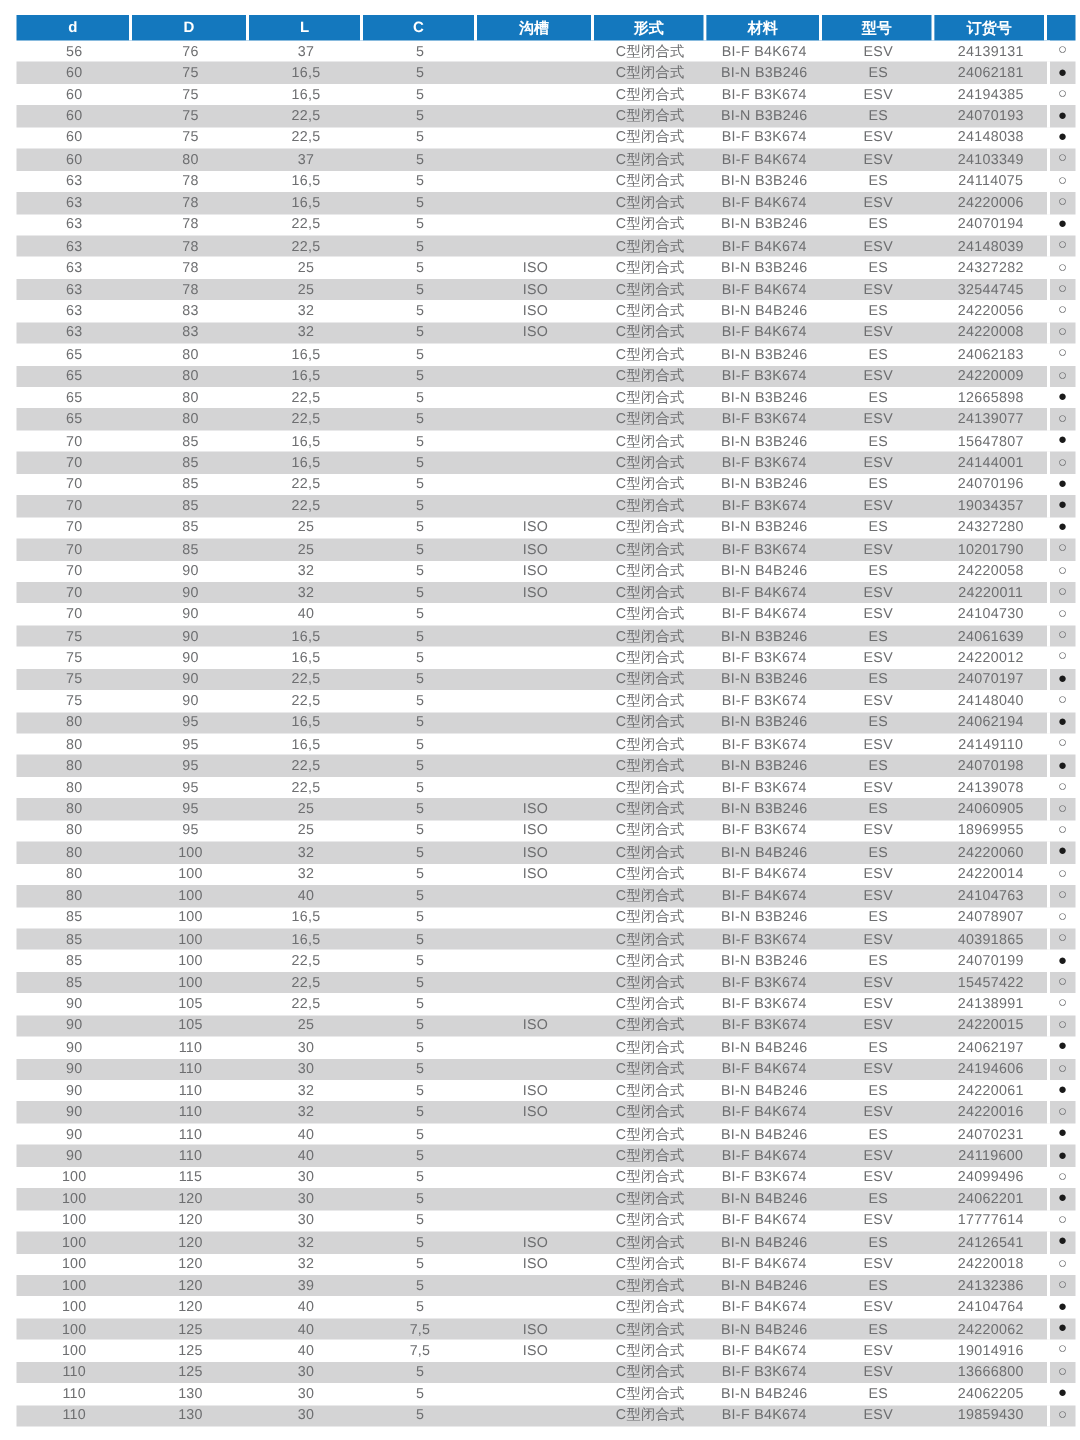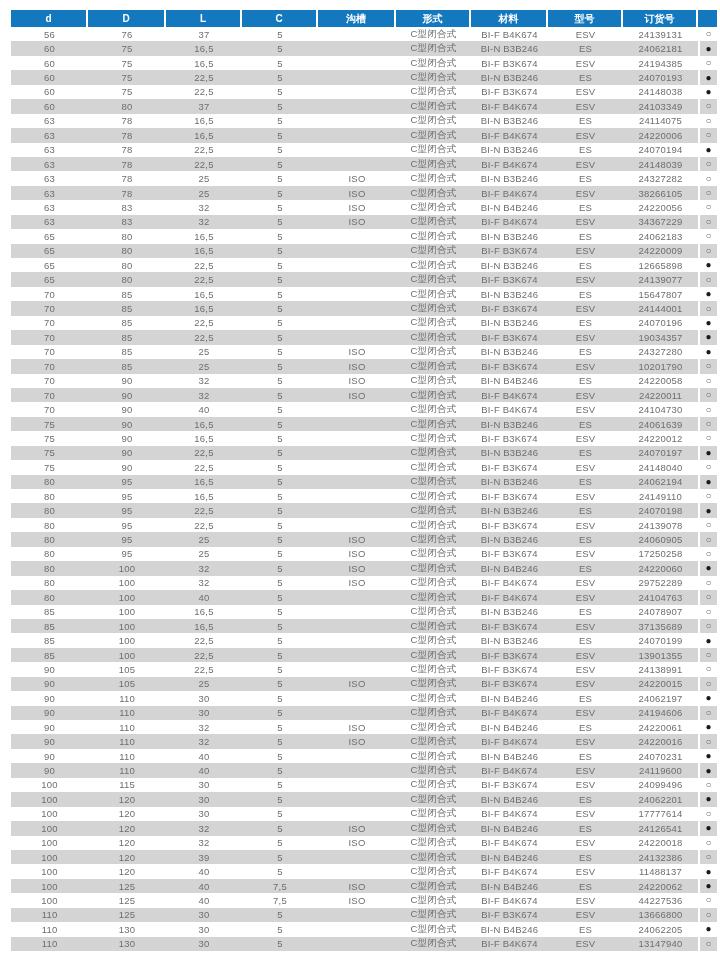--- a/index.html
+++ b/index.html
@@ -245,21 +245,21 @@
       </div>
       <div class="trow even">
         <div class="cell">63</div>
         <div class="cell">78</div>
         <div class="cell">25</div>
         <div class="cell">5</div>
         <div class="cell">ISO</div>
         <div class="cell">C型闭合式</div>
         <div class="cell">BI-F B4K674</div>
         <div class="cell">ESV</div>
-        <div class="cell">38266105</div>
+        <div class="cell">32544745</div>
         <div class="cell sym-cell">
           <span class="dot open">○</span>
         </div>
       </div>
       <div class="trow">
         <div class="cell">63</div>
         <div class="cell">83</div>
         <div class="cell">32</div>
         <div class="cell">5</div>
         <div class="cell">ISO</div>
@@ -273,21 +273,21 @@
       </div>
       <div class="trow even">
         <div class="cell">63</div>
         <div class="cell">83</div>
         <div class="cell">32</div>
         <div class="cell">5</div>
         <div class="cell">ISO</div>
         <div class="cell">C型闭合式</div>
         <div class="cell">BI-F B4K674</div>
         <div class="cell">ESV</div>
-        <div class="cell">34367229</div>
+        <div class="cell">24220008</div>
         <div class="cell sym-cell">
           <span class="dot open">○</span>
         </div>
       </div>
       <div class="trow">
         <div class="cell">65</div>
         <div class="cell">80</div>
         <div class="cell">16,5</div>
         <div class="cell">5</div>
         <div class="cell"></div>
@@ -595,21 +595,21 @@
       </div>
       <div class="trow">
         <div class="cell">80</div>
         <div class="cell">95</div>
         <div class="cell">25</div>
         <div class="cell">5</div>
         <div class="cell">ISO</div>
         <div class="cell">C型闭合式</div>
         <div class="cell">BI-F B3K674</div>
         <div class="cell">ESV</div>
-        <div class="cell">17250258</div>
+        <div class="cell">18969955</div>
         <div class="cell sym-cell">
           <span class="dot open">○</span>
         </div>
       </div>
       <div class="trow even">
         <div class="cell">80</div>
         <div class="cell">100</div>
         <div class="cell">32</div>
         <div class="cell">5</div>
         <div class="cell">ISO</div>
@@ -623,21 +623,21 @@
       </div>
       <div class="trow">
         <div class="cell">80</div>
         <div class="cell">100</div>
         <div class="cell">32</div>
         <div class="cell">5</div>
         <div class="cell">ISO</div>
         <div class="cell">C型闭合式</div>
         <div class="cell">BI-F B4K674</div>
         <div class="cell">ESV</div>
-        <div class="cell">29752289</div>
+        <div class="cell">24220014</div>
         <div class="cell sym-cell">
           <span class="dot open">○</span>
         </div>
       </div>
       <div class="trow even">
         <div class="cell">80</div>
         <div class="cell">100</div>
         <div class="cell">40</div>
         <div class="cell">5</div>
         <div class="cell"></div>
@@ -665,21 +665,21 @@
       </div>
       <div class="trow even">
         <div class="cell">85</div>
         <div class="cell">100</div>
         <div class="cell">16,5</div>
         <div class="cell">5</div>
         <div class="cell"></div>
         <div class="cell">C型闭合式</div>
         <div class="cell">BI-F B3K674</div>
         <div class="cell">ESV</div>
-        <div class="cell">37135689</div>
+        <div class="cell">40391865</div>
         <div class="cell sym-cell">
           <span class="dot open">○</span>
         </div>
       </div>
       <div class="trow">
         <div class="cell">85</div>
         <div class="cell">100</div>
         <div class="cell">22,5</div>
         <div class="cell">5</div>
         <div class="cell"></div>
@@ -693,21 +693,21 @@
       </div>
       <div class="trow even">
         <div class="cell">85</div>
         <div class="cell">100</div>
         <div class="cell">22,5</div>
         <div class="cell">5</div>
         <div class="cell"></div>
         <div class="cell">C型闭合式</div>
         <div class="cell">BI-F B3K674</div>
         <div class="cell">ESV</div>
-        <div class="cell">13901355</div>
+        <div class="cell">15457422</div>
         <div class="cell sym-cell">
           <span class="dot open">○</span>
         </div>
       </div>
       <div class="trow">
         <div class="cell">90</div>
         <div class="cell">105</div>
         <div class="cell">22,5</div>
         <div class="cell">5</div>
         <div class="cell"></div>
@@ -903,21 +903,21 @@
       </div>
       <div class="trow">
         <div class="cell">100</div>
         <div class="cell">120</div>
         <div class="cell">40</div>
         <div class="cell">5</div>
         <div class="cell"></div>
         <div class="cell">C型闭合式</div>
         <div class="cell">BI-F B4K674</div>
         <div class="cell">ESV</div>
-        <div class="cell">11488137</div>
+        <div class="cell">24104764</div>
         <div class="cell sym-cell">
           <span class="dot filled">●</span>
         </div>
       </div>
       <div class="trow even">
         <div class="cell">100</div>
         <div class="cell">125</div>
         <div class="cell">40</div>
         <div class="cell">7,5</div>
         <div class="cell">ISO</div>
@@ -931,21 +931,21 @@
       </div>
       <div class="trow">
         <div class="cell">100</div>
         <div class="cell">125</div>
         <div class="cell">40</div>
         <div class="cell">7,5</div>
         <div class="cell">ISO</div>
         <div class="cell">C型闭合式</div>
         <div class="cell">BI-F B4K674</div>
         <div class="cell">ESV</div>
-        <div class="cell">44227536</div>
+        <div class="cell">19014916</div>
         <div class="cell sym-cell">
           <span class="dot open">○</span>
         </div>
       </div>
       <div class="trow even">
         <div class="cell">110</div>
         <div class="cell">125</div>
         <div class="cell">30</div>
         <div class="cell">5</div>
         <div class="cell"></div>
@@ -973,19 +973,19 @@
       </div>
       <div class="trow even">
         <div class="cell">110</div>
         <div class="cell">130</div>
         <div class="cell">30</div>
         <div class="cell">5</div>
         <div class="cell"></div>
         <div class="cell">C型闭合式</div>
         <div class="cell">BI-F B4K674</div>
         <div class="cell">ESV</div>
-        <div class="cell">13147940</div>
+        <div class="cell">19859430</div>
         <div class="cell sym-cell">
           <span class="dot open">○</span>
         </div>
       </div>
     </div>
 </div>
 
 </body></html>

